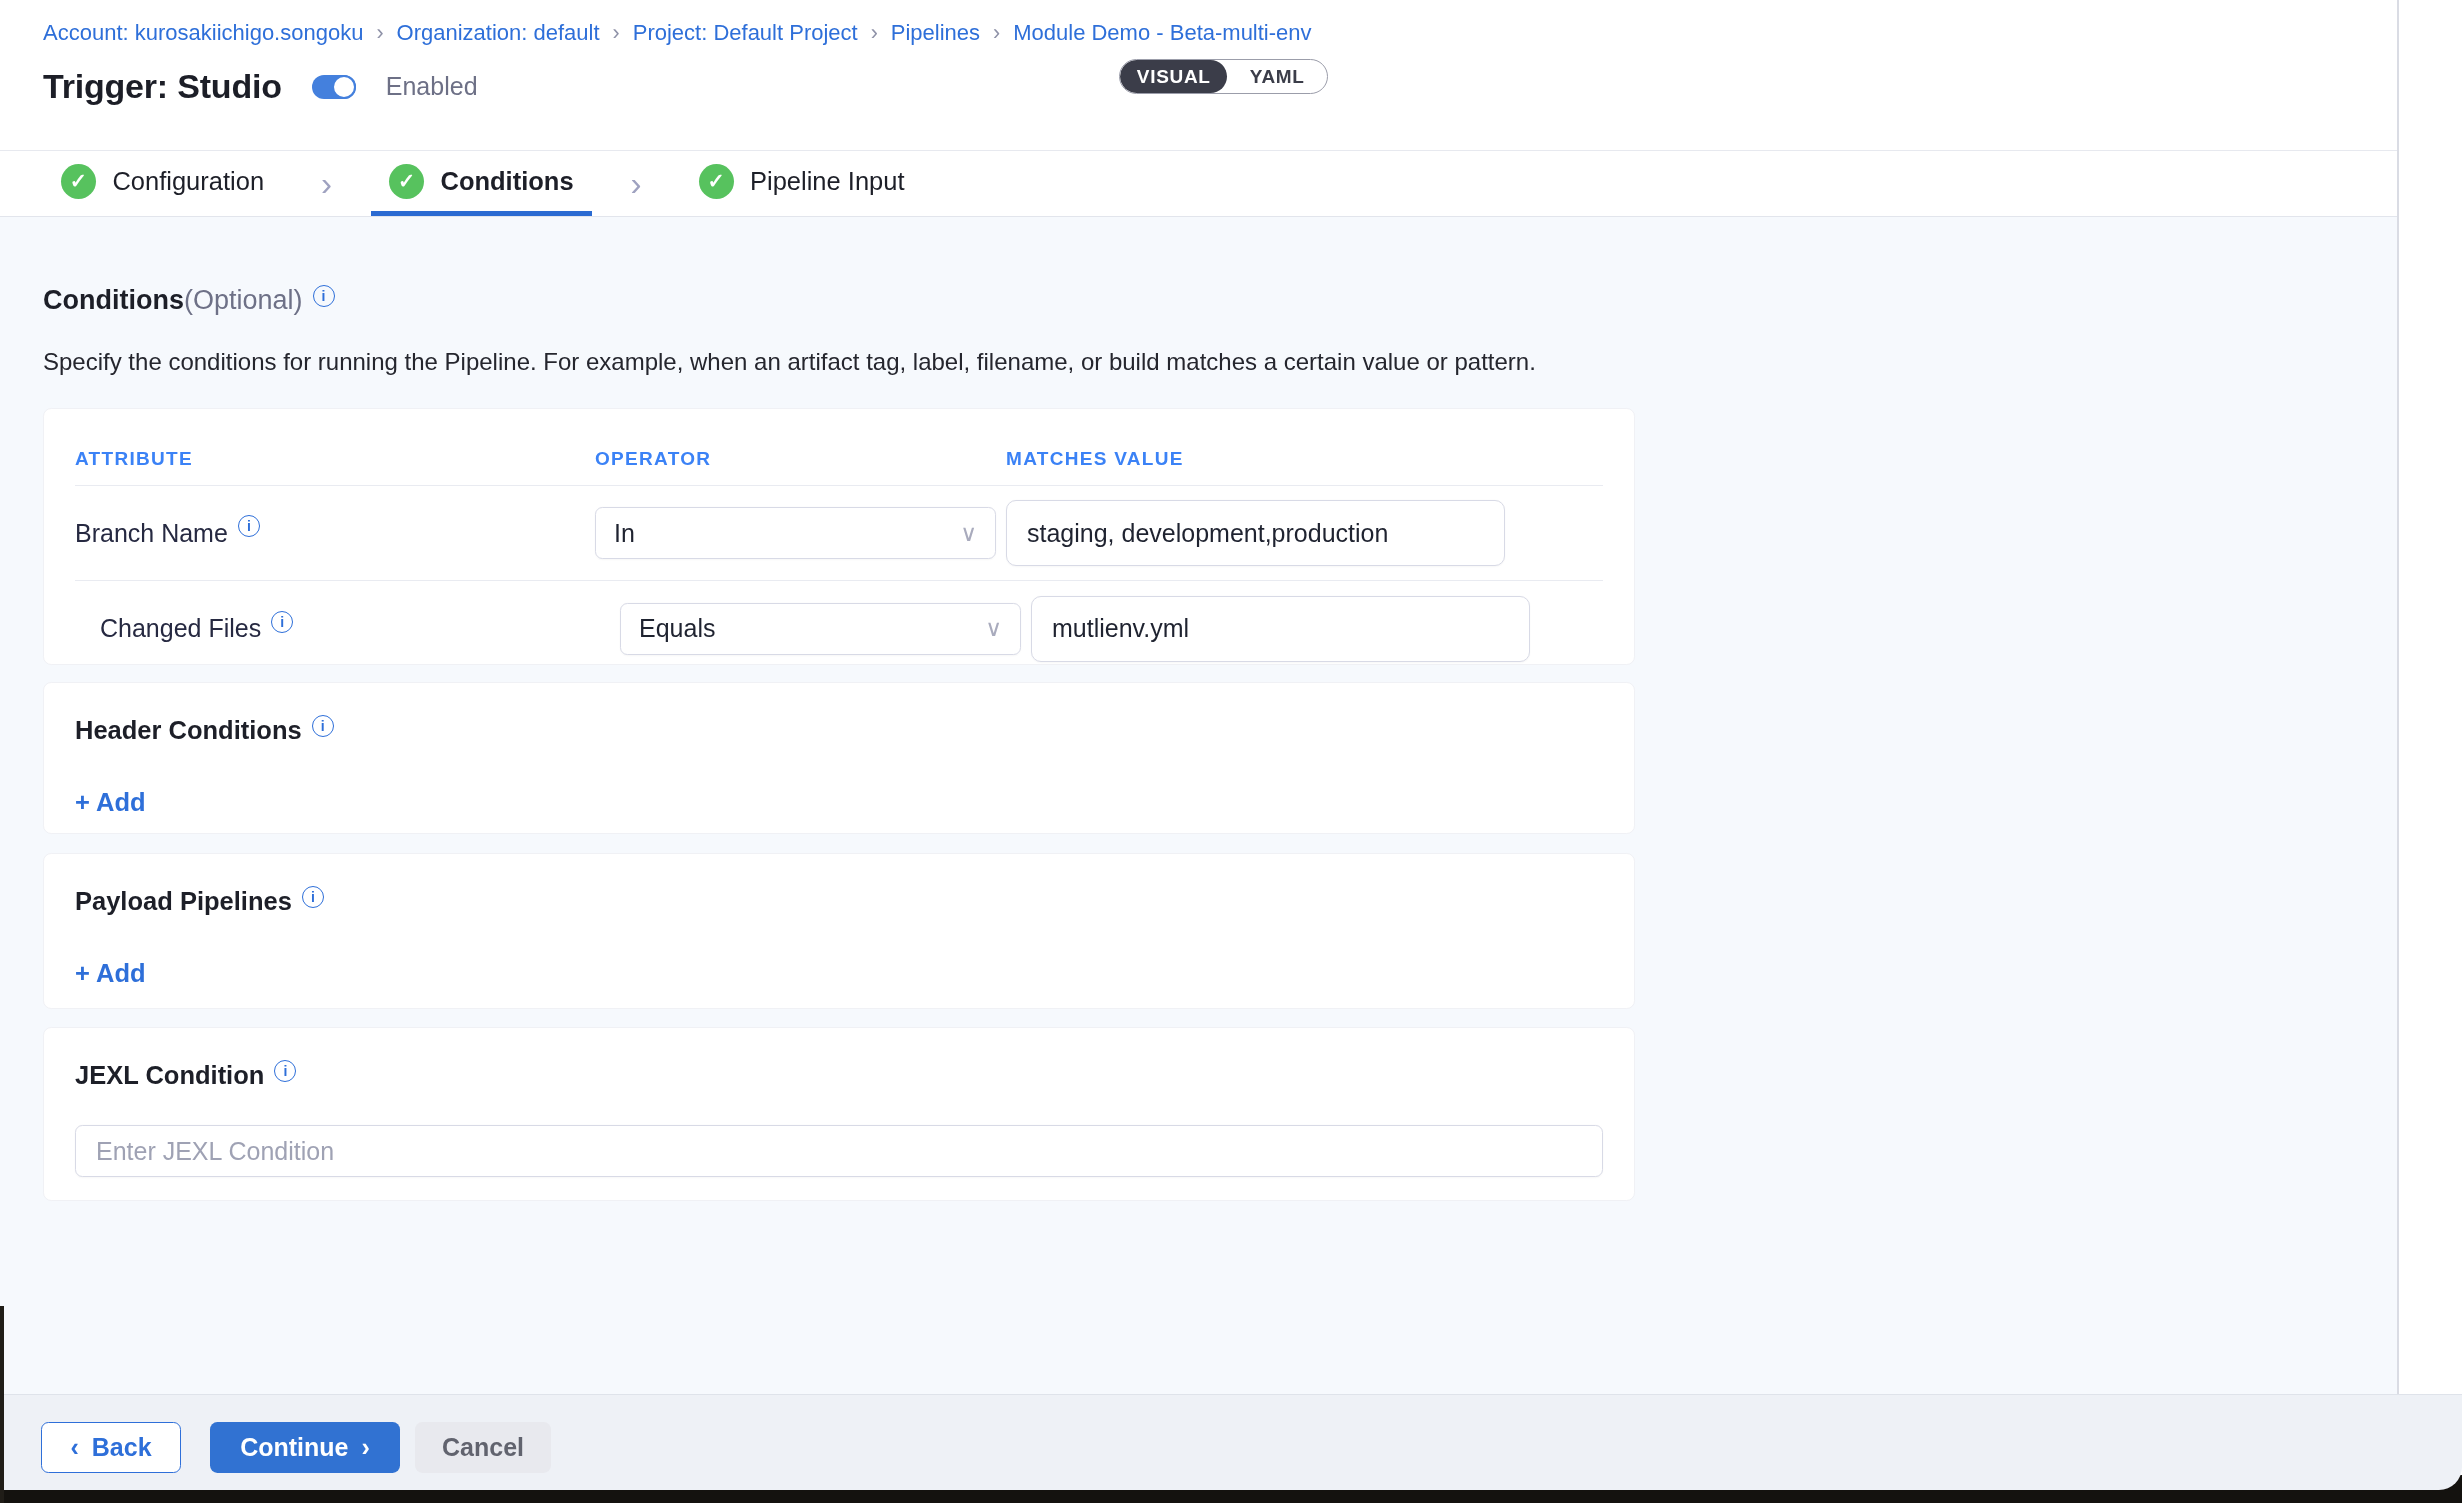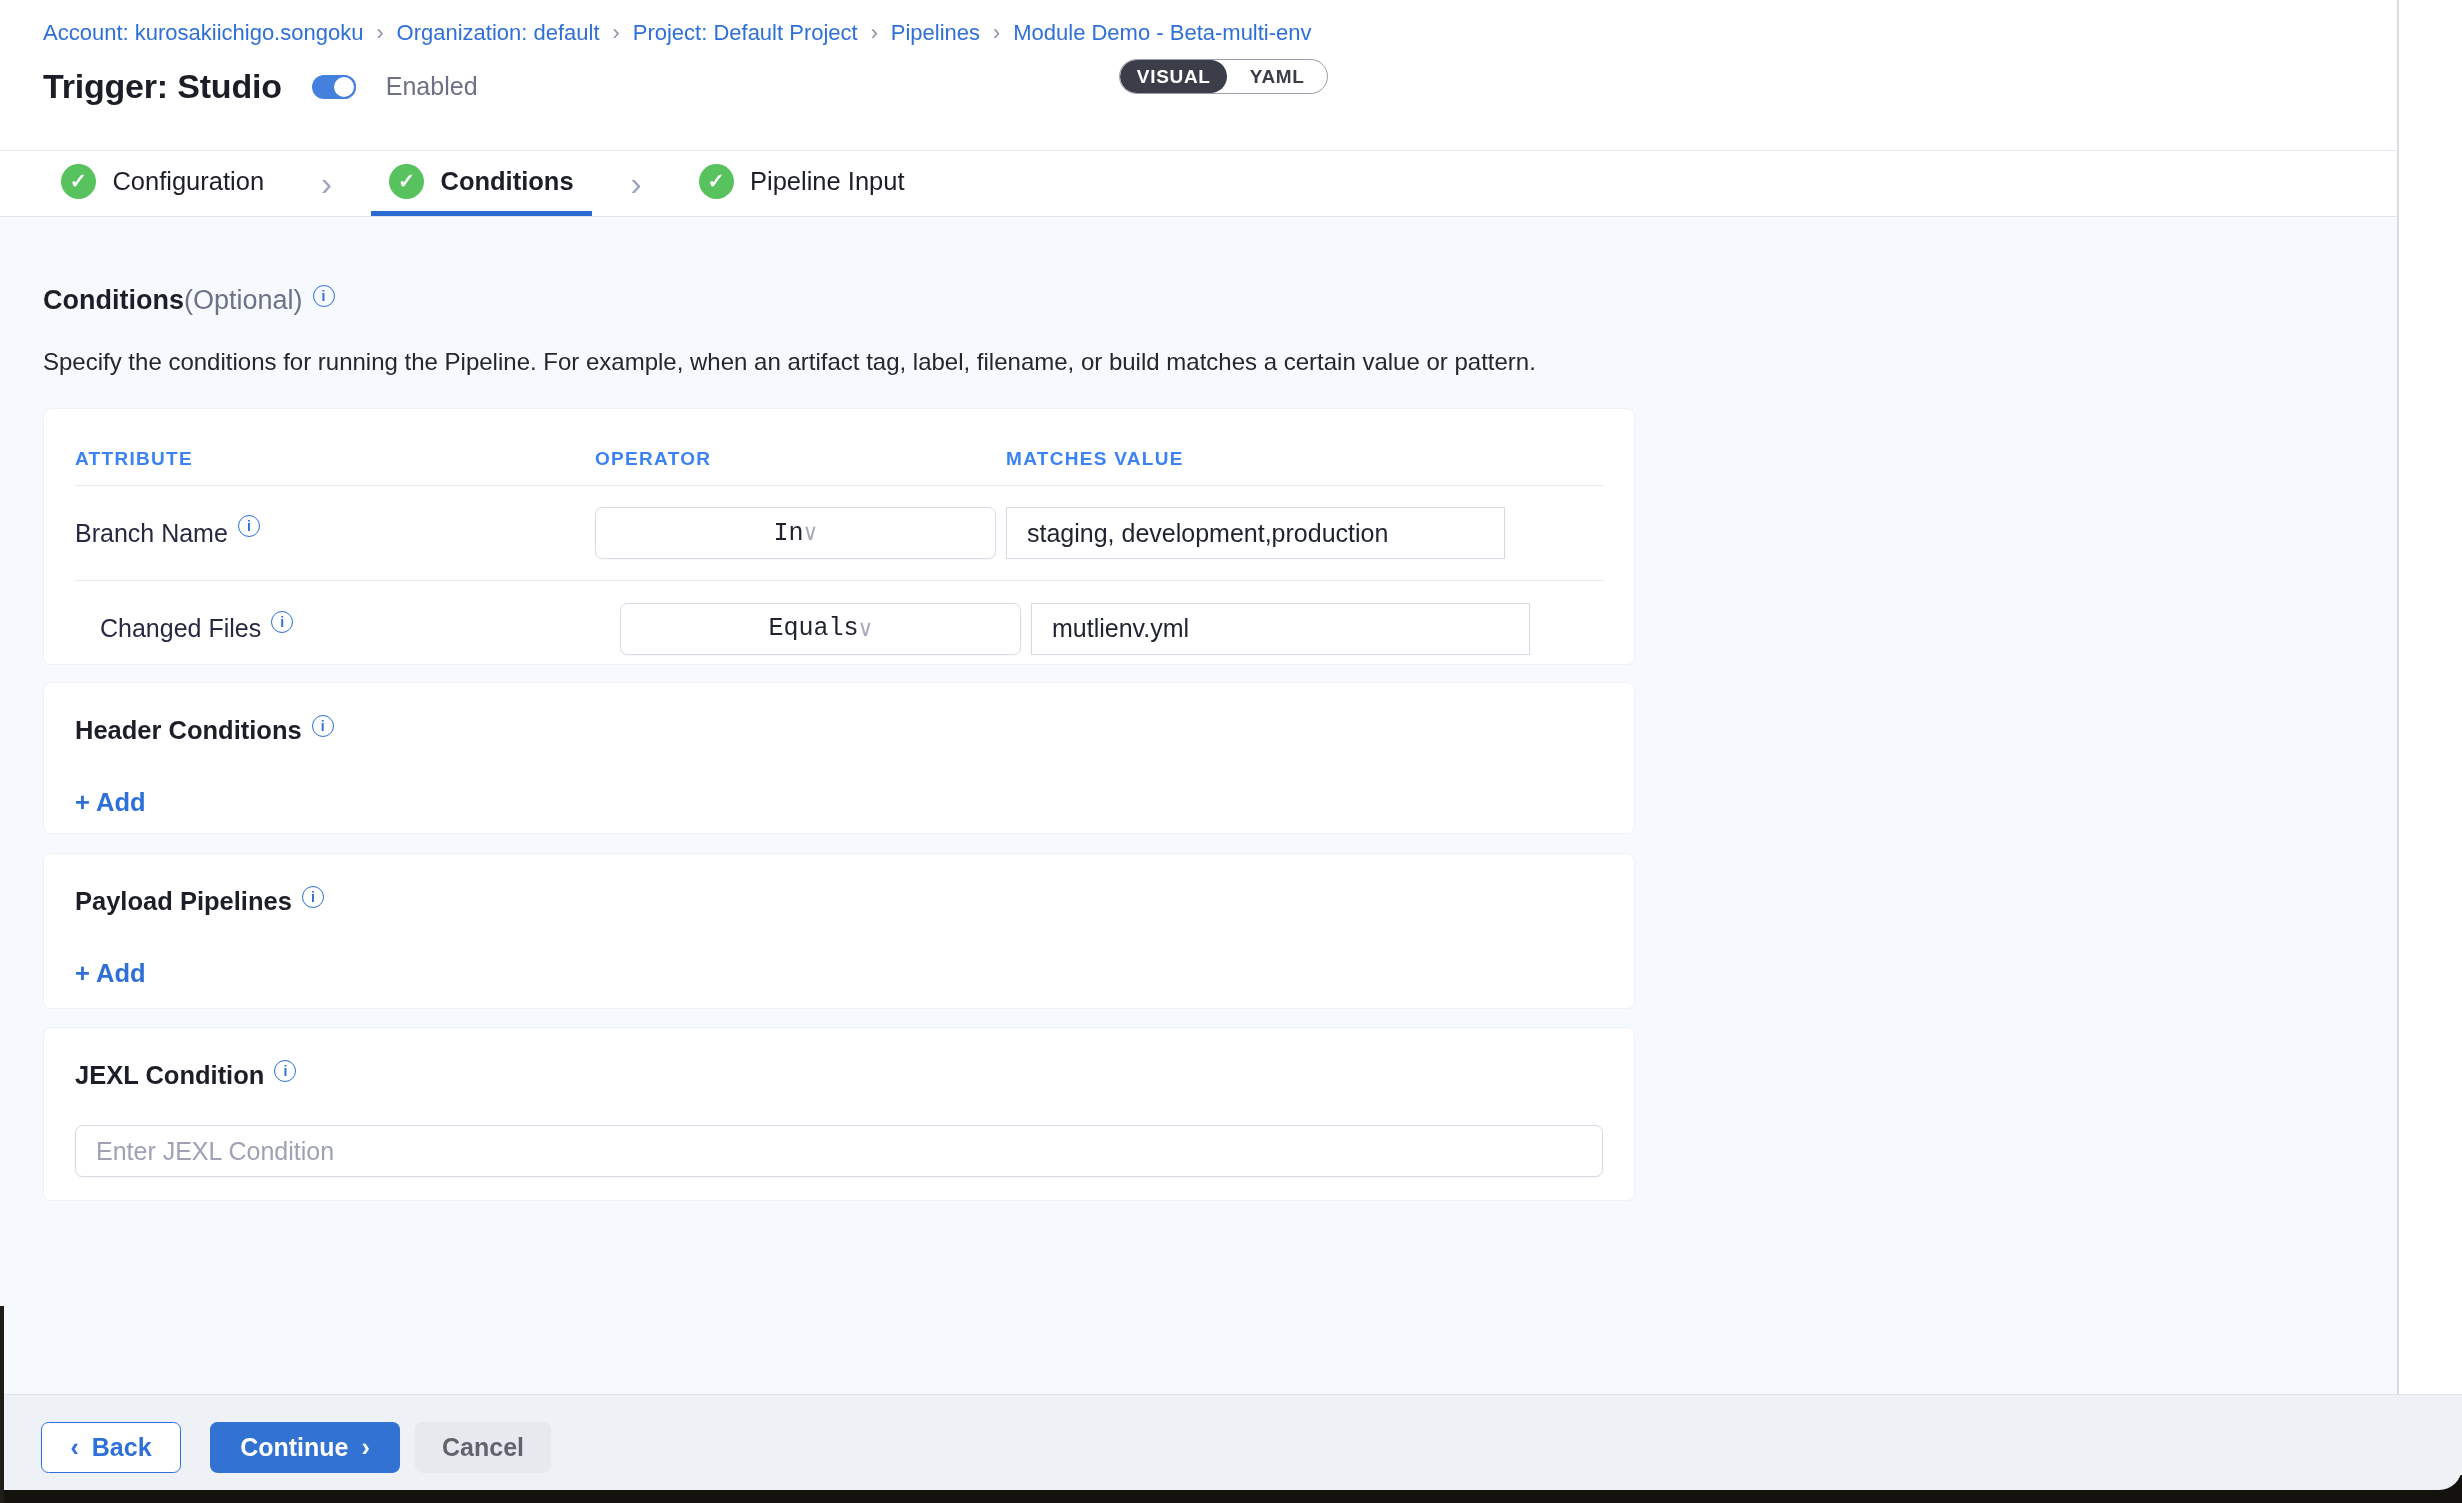--- a/index.html
+++ b/index.html
@@ -48,23 +48,23 @@
   .card3 { top:637px; height:156px; }
   .card4 { top:811px; height:174px; }
 
   .tbl { padding:0 31px; }
   .tbl-header { display:grid; grid-template-columns:520px 411px 1fr; padding-top:39px; padding-bottom:15px; border-bottom:0.8px solid #e9ebf1; }
   .col-header { font-size:19px; font-weight:700; letter-spacing:1.3px; color:#3b82f6; }
   .tbl-row { display:grid; grid-template-columns:520px 411px 1fr; align-items:center; height:95px; border-bottom:0.8px solid #e9ebf1; }
   .tbl-row.last { border-bottom:none;margin-left:25px; }
   .row-label { font-size:25px; color:#262941; display:flex; align-items:center; }
   .row-label .info-icon { top:-6.6px; }
-  .select { width:401px; height:52px; border:0.8px solid #d8dae6; border-radius:7.4px; background:#ffffff; display:flex; align-items:center; justify-content:center; padding:0 18px; font-size:25px; color:#1f2330; cursor:pointer; box-shadow:0 0.8px 1.6px rgba(40,41,61,0.04);font-family:Liberation Mono, monospace; }
+  .select { width:401px; height:52px; border:0.8px solid #d8dae6; border-radius:7.4px; background:#ffffff; display:flex; align-items:center; justify-content:space-between; padding:0 18px; font-size:25px; color:#1f2330; cursor:pointer; box-shadow:0 0.8px 1.6px rgba(40,41,61,0.04); }
   .select .chev { color:#a9abbd; font-size:23px; }
-  .val-input { width:499px; height:52px; border:0.8px solid #d8dae6; border-radius:0; padding:0 20px; font-size:25px; color:#1f2330; font-family:"Liberation Sans", sans-serif; background:#ffffff; box-shadow:0 0.8px 1.6px rgba(40,41,61,0.04); outline:none; }
+  .val-input { width:499px; height:66px; border:0.8px solid #d8dae6; border-radius:10px; padding:0 20px; font-size:25px; color:#1f2330; font-family:"Liberation Sans", sans-serif; background:#ffffff; box-shadow:0 0.8px 1.6px rgba(40,41,61,0.04); outline:none; }
 
   .card-pad { padding:33px 31px 0 31px; }
   .card-heading { font-size:25.5px; font-weight:700; color:#1d1f28; display:flex; align-items:center; }
   .add-link { display:inline-block; margin-top:43px; font-size:25.5px; font-weight:600; color:#2e6fd9; cursor:pointer; }
   .jexl-input { margin-top:35px; width:100%; height:52px; border:0.8px solid #d8dae6; border-radius:7.4px; padding:0 20px; font-size:25px; color:#1f2330; font-family:"Liberation Sans", sans-serif; background:#ffffff; box-shadow:0 0.8px 1.6px rgba(40,41,61,0.04); outline:none; }
   .jexl-input::placeholder { color:#9fa2b4; }
 
   
   .black-strip { position:absolute; left:0; top:1475px; width:2462px; height:29px; background:#14120f; z-index:1; }
   .left-edge { position:absolute; left:0; top:1306px; width:4.1px; height:197px; background:#201d18; z-index:6; }

